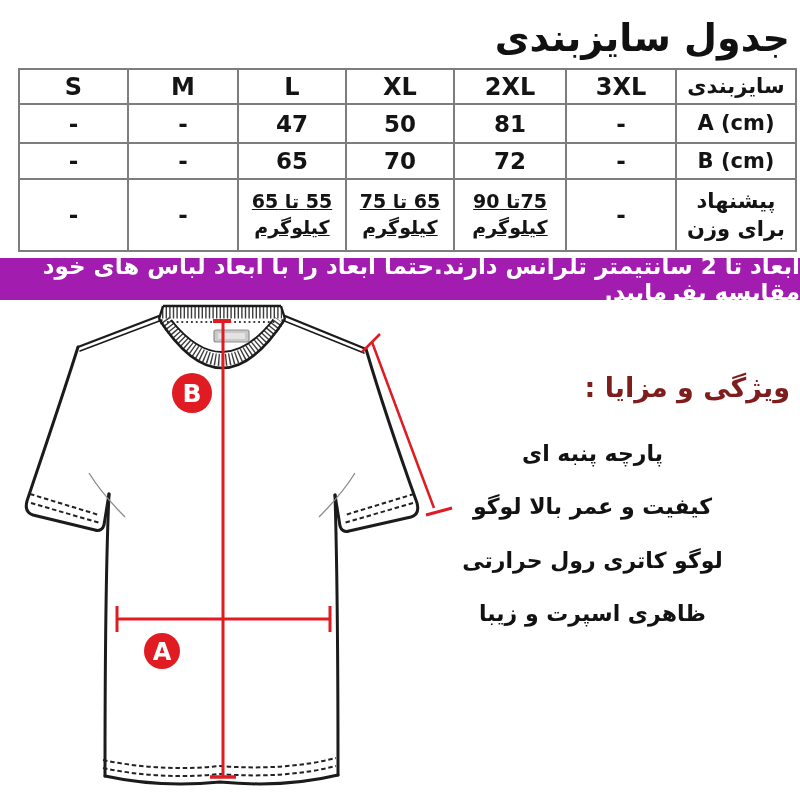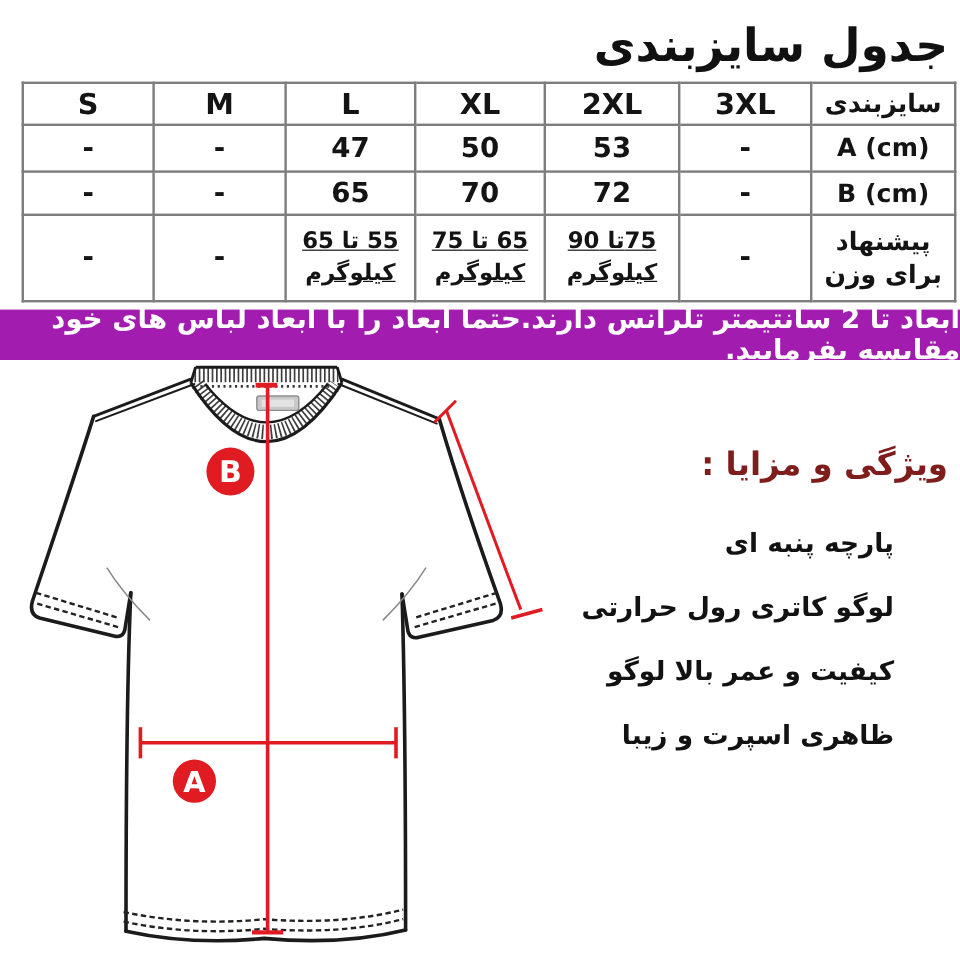--- a/index.html
+++ b/index.html
@@ -39,21 +39,21 @@
   
   .diagram{position:absolute;left:0;top:300px;}
   
   .features{
     position:absolute;top:372px;right:10px;width:350px;
     direction:rtl;text-align:right;color:#121212;
   }
   .features-title{
     color:#7f1d1d;font-size:27px;font-weight:800;margin:0 0 38px 0;
   }
-  .features-list{list-style:none;margin:0;padding:0 45px 0 0;}
+  .features-list{list-style:none;margin:0;padding:0 45px 0 0;text-align:center;}
   .features-list li{
     font-size:22px;font-weight:bold;margin-bottom:27px;line-height:1.2;
   }
 </style>
 </head>
 <body>
 
 <div class="title">جدول سایزبندی</div>
 
 <table class="size-table">
@@ -74,21 +74,21 @@
     <th>XL</th>
     <th>2XL</th>
     <th>3XL</th>
     <th class="lbl">سایزبندی</th>
   </tr>
   <tr class="r-a">
     <td>-</td>
     <td>-</td>
     <td>47</td>
     <td>50</td>
-    <td>53</td>
+    <td>81</td>
     <td>-</td>
     <td class="lbl">A (cm)</td>
   </tr>
   <tr class="r-b">
     <td>-</td>
     <td>-</td>
     <td>65</td>
     <td>70</td>
     <td>72</td>
     <td>-</td>
@@ -186,17 +186,17 @@
   <g>
     <circle cx="162" cy="651" r="18" fill="#e01b22"></circle>
     <text x="162" y="660" text-anchor="middle" fill="#ffffff" font-family="DejaVu Sans, Liberation Sans, sans-serif" font-size="24" font-weight="bold">A</text>
   </g>
 </svg>
 
 <div class="features">
   <div class="features-title">ویژگی و مزایا :</div>
   <ul class="features-list">
     <li>پارچه پنبه ای</li>
+    <li>کیفیت و عمر بالا لوگو</li>
     <li>لوگو کاتری رول حرارتی</li>
-    <li>کیفیت و عمر بالا لوگو</li>
     <li>ظاهری اسپرت و زیبا</li>
   </ul>
 </div>
 
 </body></html>

